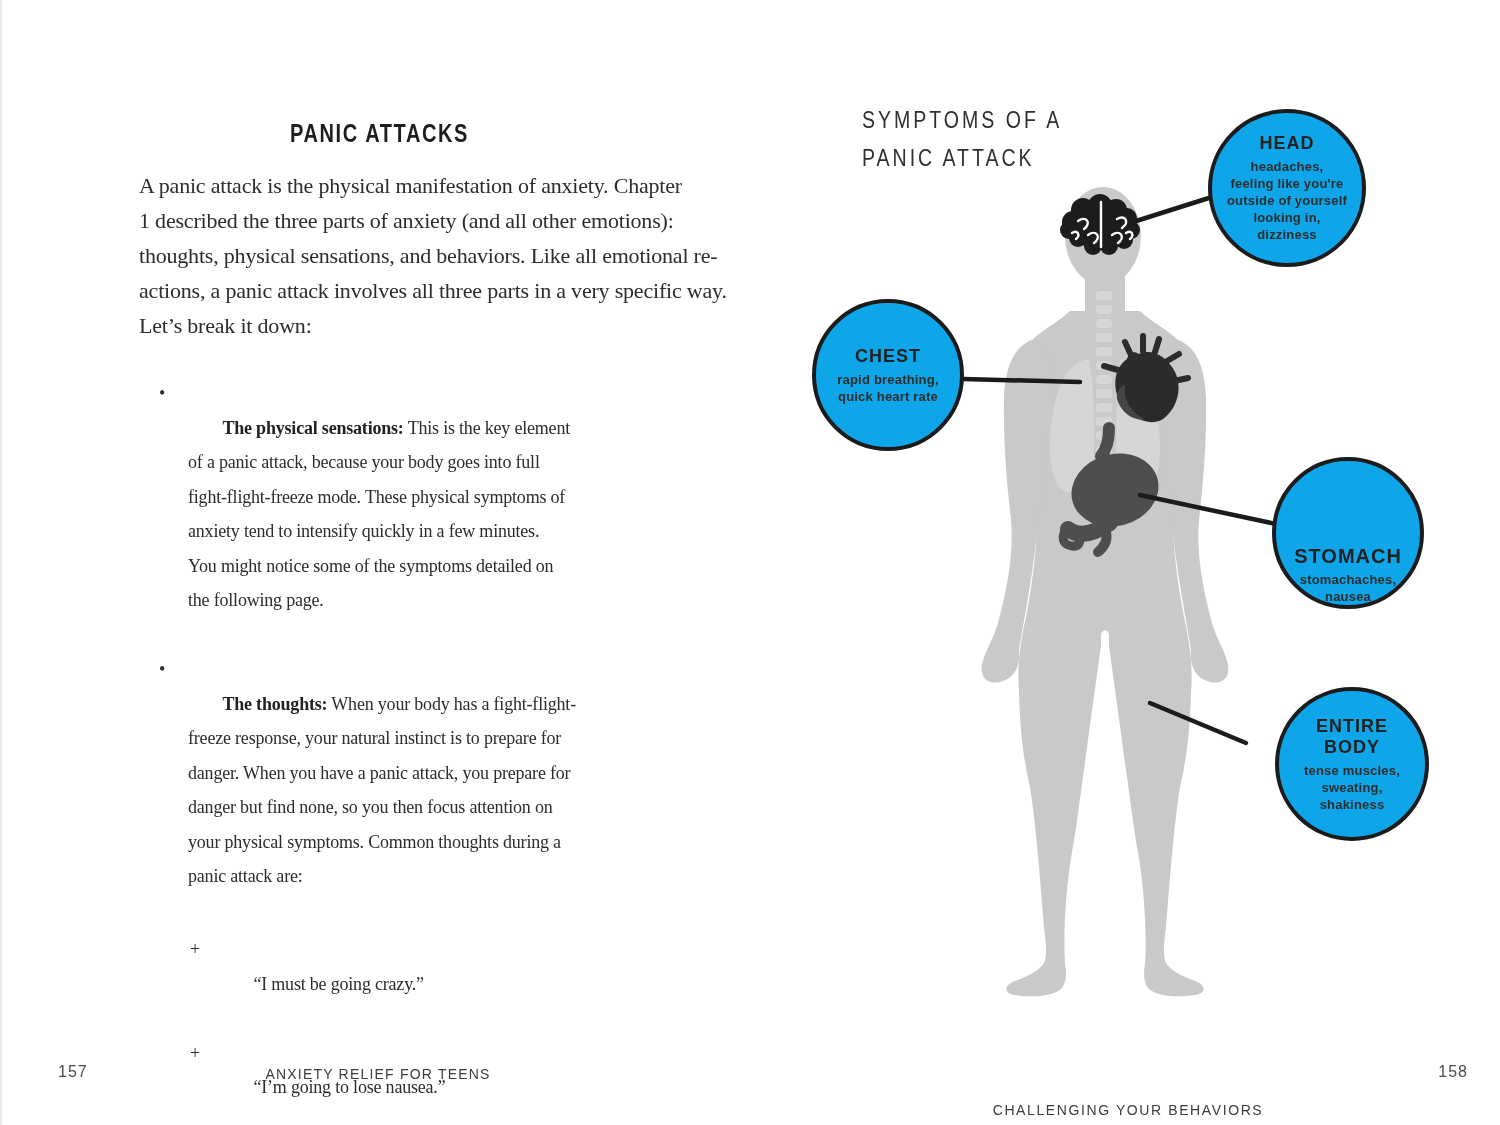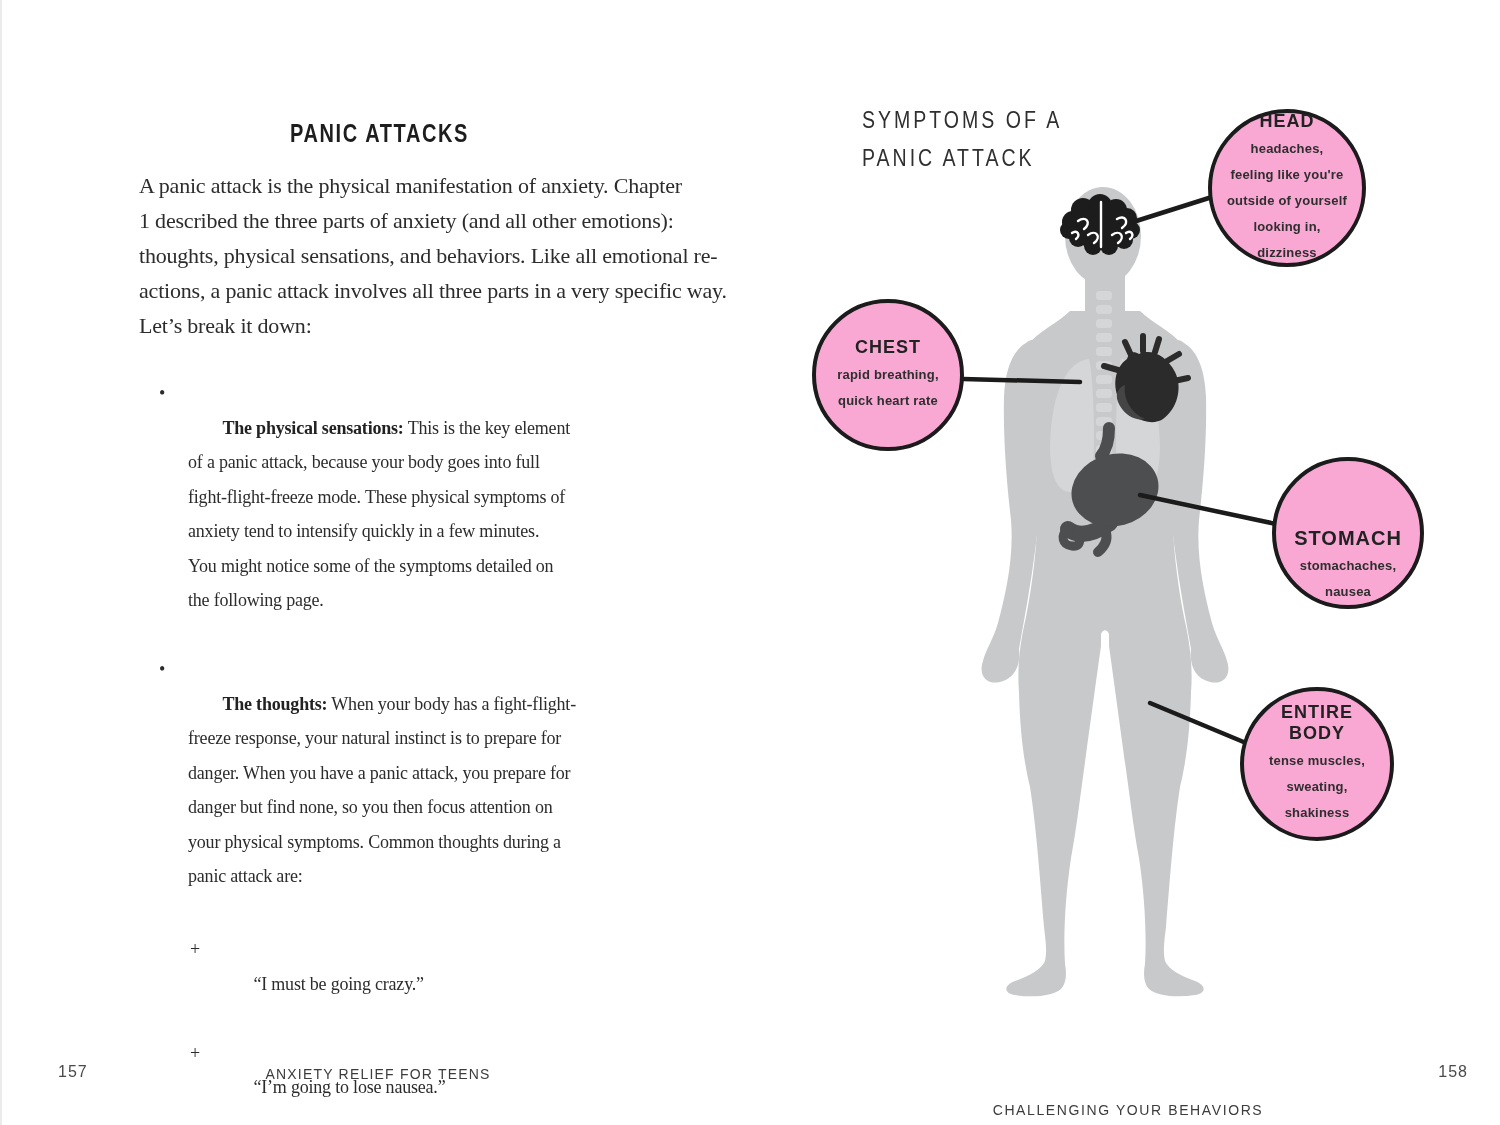--- a/index.html
+++ b/index.html
@@ -26,32 +26,32 @@
 
   
   .diagram-title{position:absolute;left:862px;top:101px;margin:0;
                  font-family:"Liberation Sans","DejaVu Sans",sans-serif;font-weight:400;
                  font-size:23px;line-height:38px;letter-spacing:3.5px;color:#2f2f2f;
                  white-space:pre-line;transform:scaleX(0.85);transform-origin:left top;}
   .figure{position:absolute;left:960px;top:185px;}
   .lines-overlay{position:absolute;left:0;top:0;pointer-events:none;}
 
   .callout{position:absolute;box-sizing:border-box;border:4px solid #1b1b1b;border-radius:50%;
-           background:#f9a8d4;display:flex;flex-direction:column;align-items:center;
+           background:#0ea5e9;display:flex;flex-direction:column;align-items:center;
            justify-content:center;text-align:center;
            font-family:"Liberation Sans","DejaVu Sans",sans-serif;}
   .callout-label{font-weight:700;font-size:18px;line-height:21px;letter-spacing:1px;
                  color:#222222;white-space:pre-line;}
-  .callout-desc{font-weight:700;font-size:13px;line-height:26px;letter-spacing:0.2px;
+  .callout-desc{font-weight:700;font-size:13px;line-height:17px;letter-spacing:0.2px;
                 margin-top:4px;color:#2e2e2e;white-space:pre-line;}
   .callout-head{left:1208px;top:109px;width:158px;height:158px;}
   .callout-chest{left:812px;top:299px;width:152px;height:152px;}
   .callout-stomach{left:1272px;top:457px;width:152px;height:152px;justify-content:flex-end;}
   .callout-stomach .callout-label{font-size:20px;}
-  .callout-body{left:1240px;top:687px;width:154px;height:154px;}
+  .callout-body{left:1275px;top:687px;width:154px;height:154px;}
 
   
   .footer-item{position:absolute;font-family:Liberation Sans, sans-serif;
                color:#3c3c3c;}
   .page-num{top:1063px;font-size:16px;letter-spacing:1px;color:#4a4a4a;}
   .page-num-left{left:58px;}
   .page-num-right{right:32px;}
   .running-title{top:1066px;font-size:14px;letter-spacing:1.2px;transform:translateX(-50%);}
   .running-left{left:378px;}
   .running-right{left:1128px;letter-spacing:1.6px;margin-top:36px;}

